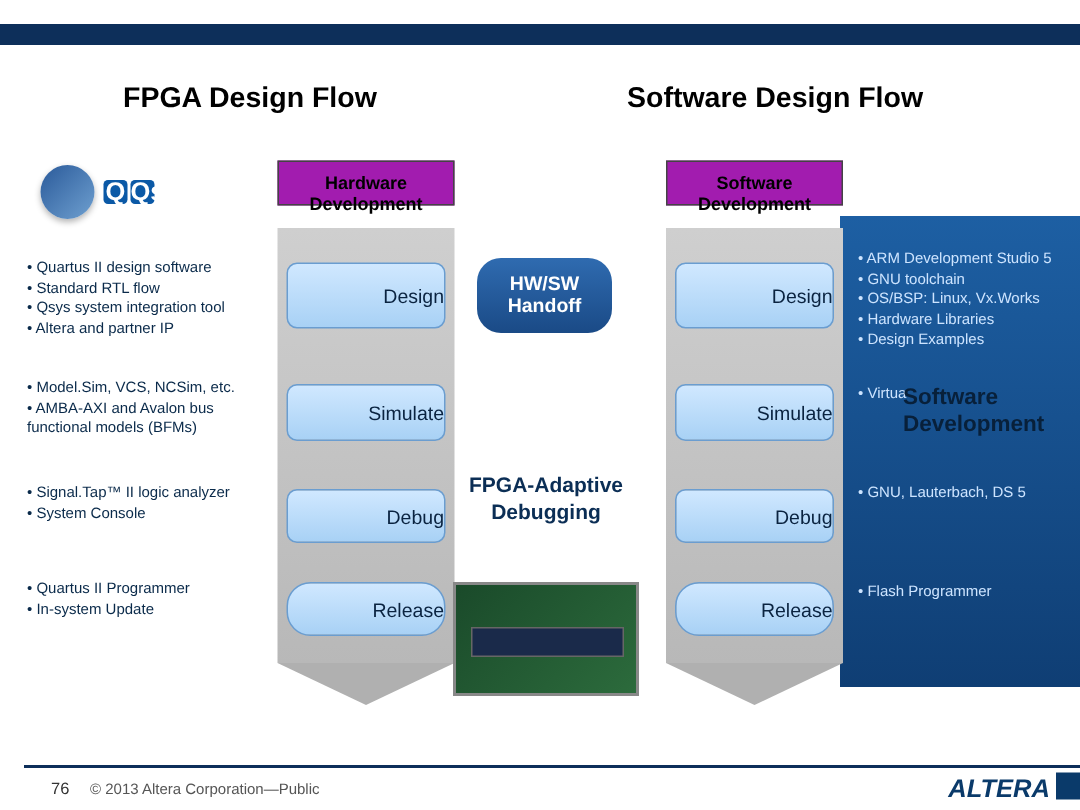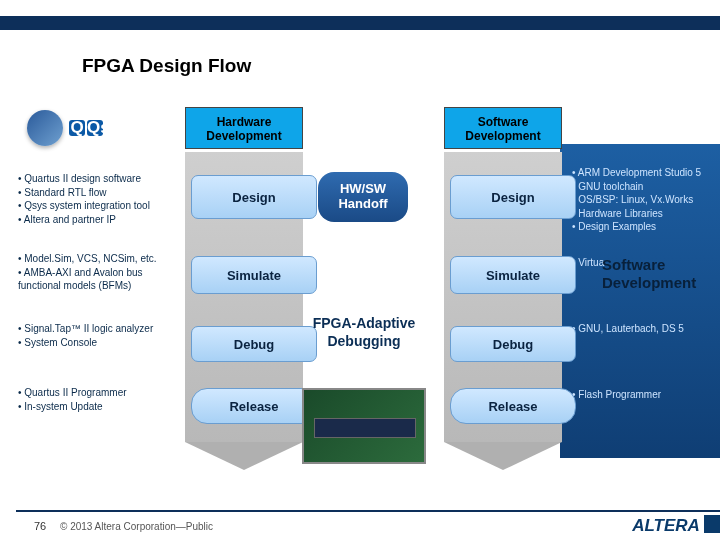--- a/index.html
+++ b/index.html
@@ -2,34 +2,34 @@
 <html><head>
 <meta charset="utf-8">
 <style>
   * { box-sizing: border-box; margin: 0; padding: 0; }
   html, body { width: 720px; height: 540px; font-family: Arial, sans-serif; background: #fff; overflow: hidden; }
   .slide { position: relative; width: 720px; height: 540px; padding-left: 11px; }
   .top-stripe { position: absolute; top: 16px; left: 0; width: 720px; height: 14px; background: #0d2f5a; }
   .col-title { position: absolute; top: 55px; font-weight: bold; font-size: 19px; color: #000; }
   .col-title-left { left: 82px; }
   .col-title-right { left: 418px; }
-  .hw-dev-box, .sw-dev-box { position: absolute; top: 107px; width: 118px; height: 42px; background: #0ea5e9; border: 1px solid #444; text-align: center; font-size: 12px; font-weight: bold; line-height: 1.2; padding-top: 7px; z-index: 2; }
+  .hw-dev-box, .sw-dev-box { position: absolute; top: 107px; width: 118px; height: 30px; background: #a21caf; border: 1px solid #444; text-align: center; font-size: 12px; font-weight: bold; line-height: 1.2; padding-top: 7px; z-index: 2; }
   .hw-dev-box { left: 185px; }
   .sw-dev-box { left: 444px; }
   .logo-row { position: absolute; top: 110px; left: 27px; display: flex; align-items: center; gap: 6px; }
   .quartus-logo { width: 36px; height: 36px; border-radius: 50%; background: linear-gradient(135deg,#2a5a9a,#6fa0d0); box-shadow: 0 2px 4px rgba(0,0,0,.3); }
   .qsys-logo { font-weight: bold; font-size: 17px; color: #1a3a6a; }
   .qsys-logo span { display:inline-block; width:16px; height:16px; background:#0b59a6; color:#fff; border-radius:3px; text-align:center; line-height:16px; margin-right:2px; }
   .flow-bg { position: absolute; width: 118px; background: linear-gradient(180deg,#cfcfcf 0%,#b8b8b8 100%); }
   .flow-bg-left { left: 185px; top: 152px; height: 290px; }
   .flow-bg-right { left: 444px; top: 152px; height: 290px; }
   .flow-arrow { position:absolute; width:0; height:0; border-left:59px solid transparent; border-right:59px solid transparent; border-top:28px solid #b0b0b0; }
   .flow-arrow-left { left:185px; top:442px; }
   .flow-arrow-right { left:444px; top:442px; }
-  .stage { position: absolute; width: 126px; height: 44px; background: linear-gradient(180deg,#d0e8ff 0%, #a8d1f5 100%); border-radius: 7px; border: 1px solid #6a9dd0; text-align: center; font-size: 13px; font-weight: bold; color: #0a2340; line-height: 44px; z-index: 3; }
+  .stage { position: absolute; width: 106px; height: 44px; background: linear-gradient(180deg,#d0e8ff 0%, #a8d1f5 100%); border-radius: 7px; border: 1px solid #6a9dd0; text-align: right; font-size: 13px; font-weight: normal; color: #0a2340; line-height: 44px; z-index: 3; }
   .stage-left { left: 191px; }
   .stage-right { left: 450px; }
   .stage-design { top: 175px; }
   .stage-sim { top: 256px; height: 38px; line-height: 38px; }
   .stage-debug { top: 326px; height: 36px; line-height: 36px; }
   .stage-release { top: 388px; height: 36px; line-height: 36px; border-radius: 16px; }
   .handoff { position: absolute; left: 318px; top: 172px; width: 90px; height: 50px; background: linear-gradient(180deg,#2f6bb0,#1a4a86); border-radius: 16px; color: #fff; font-weight: bold; font-size: 13px; text-align: center; padding-top: 10px; line-height: 1.15; z-index: 4; }
   .big-adaptive { position: absolute; left: 298px; top: 315px; width: 132px; text-align: center; font-size: 14px; font-weight: bold; color: #0b2e55; line-height: 1.25; z-index: 5; }
   .board-img { position: absolute; left: 302px; top: 388px; width: 124px; height: 76px; background: linear-gradient(135deg,#1a4a2a,#2c6b3c); border: 2px solid #888; z-index: 4; }
   .board-img::before { content:""; position:absolute; left:10px; top:28px; width:100px; height:18px; background:#1a2a4a; border:1px solid #666; }
@@ -52,20 +52,21 @@
   ul.b { list-style: none; padding-left: 6px; }
   ul.b li::before { content: "• "; }
 </style>
 </head>
 <body>
 
 <div class="slide">
   <div class="top-stripe"></div>
 
   <div class="col-title col-title-left">FPGA Design Flow</div>
+  <div class="col-title col-title-right">Software Design Flow</div>
 
   <div class="logo-row">
     <div class="quartus-logo"></div>
     <div class="qsys-logo"><span>Q</span><span>Qsys</span></div>
   </div>
 
   <div class="hw-dev-box"><span style="white-space:pre-line">Hardware
 Development</span></div>
   <div class="sw-dev-box"><span style="white-space:pre-line">Software
 Development</span></div>

